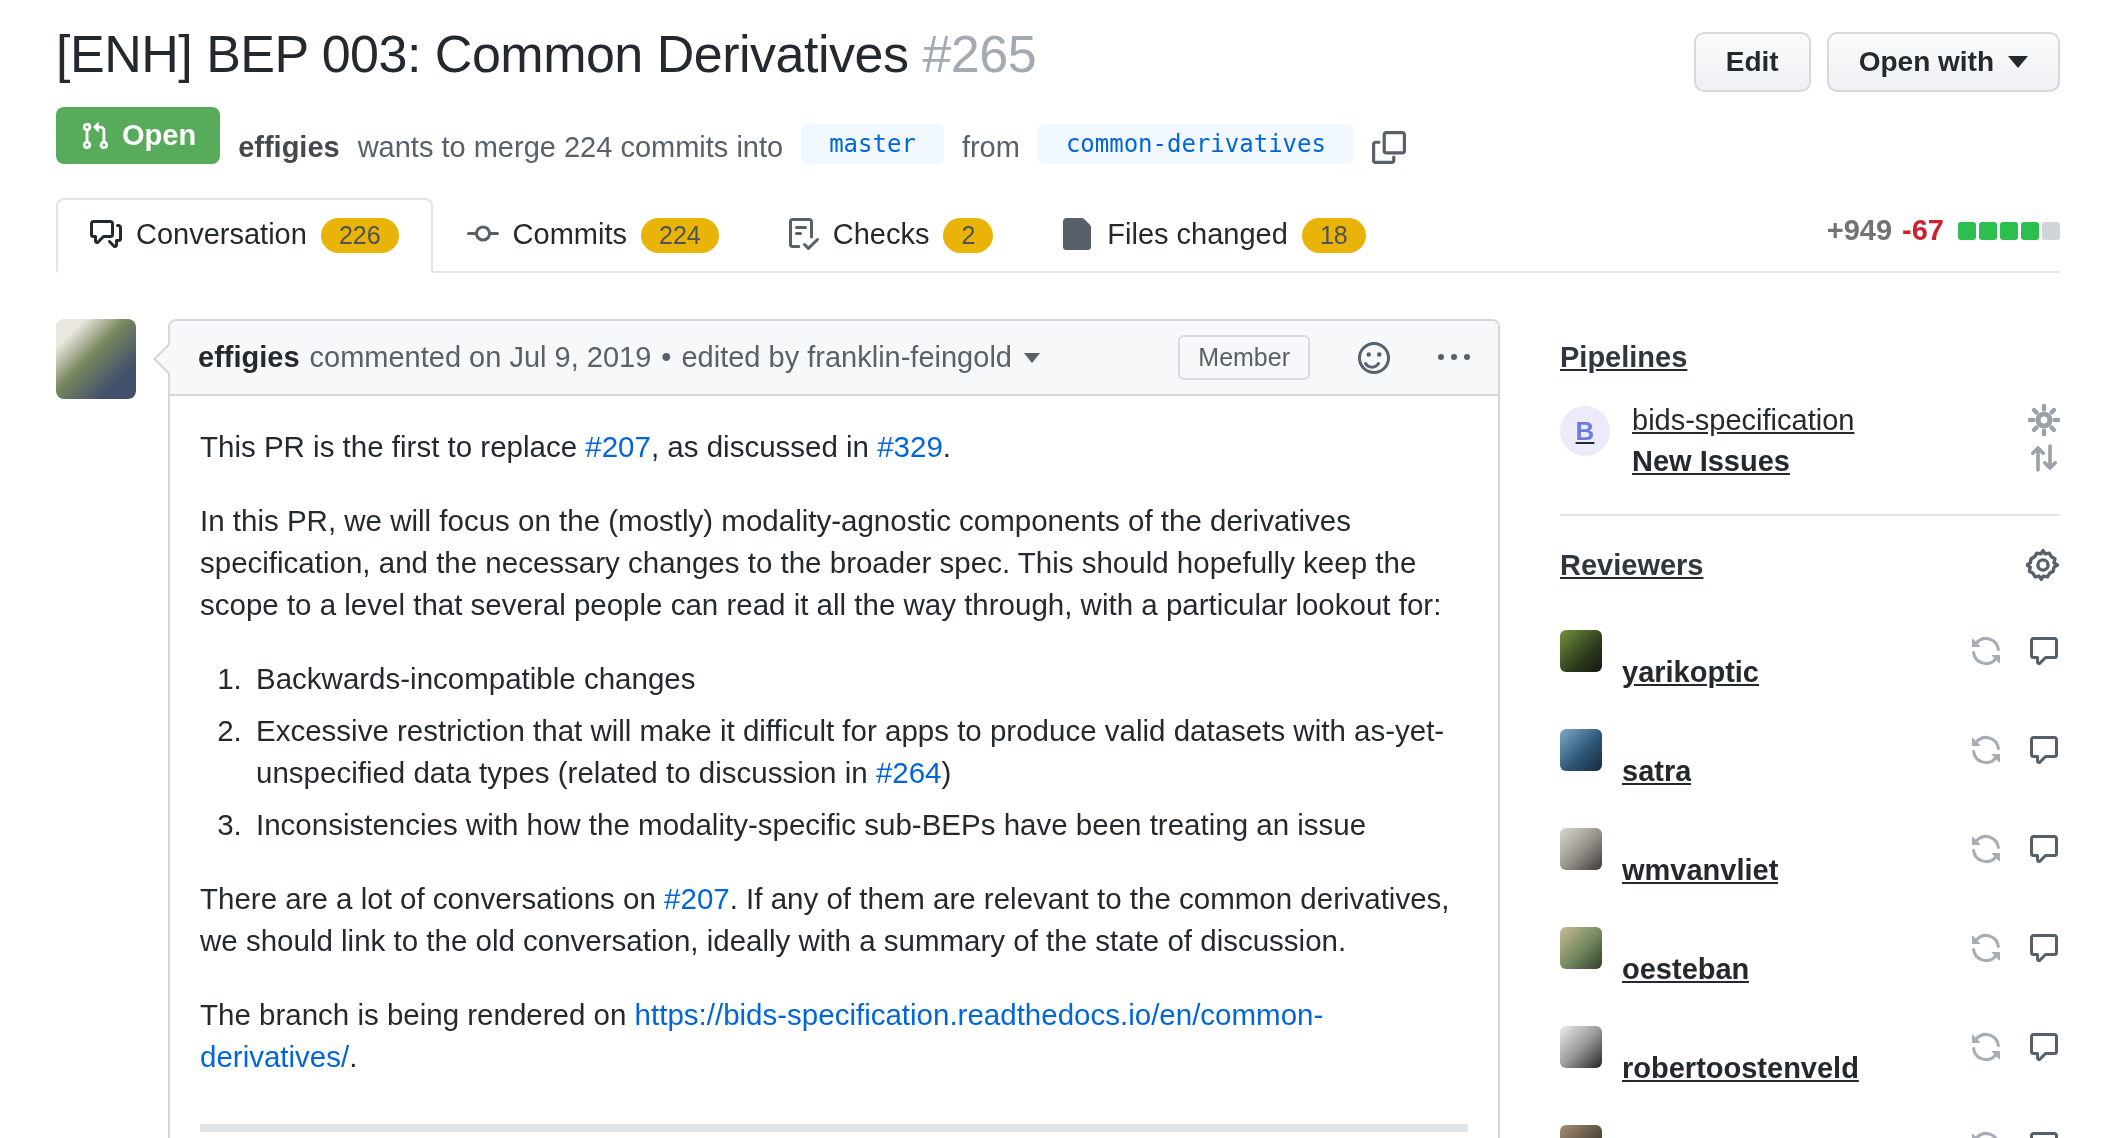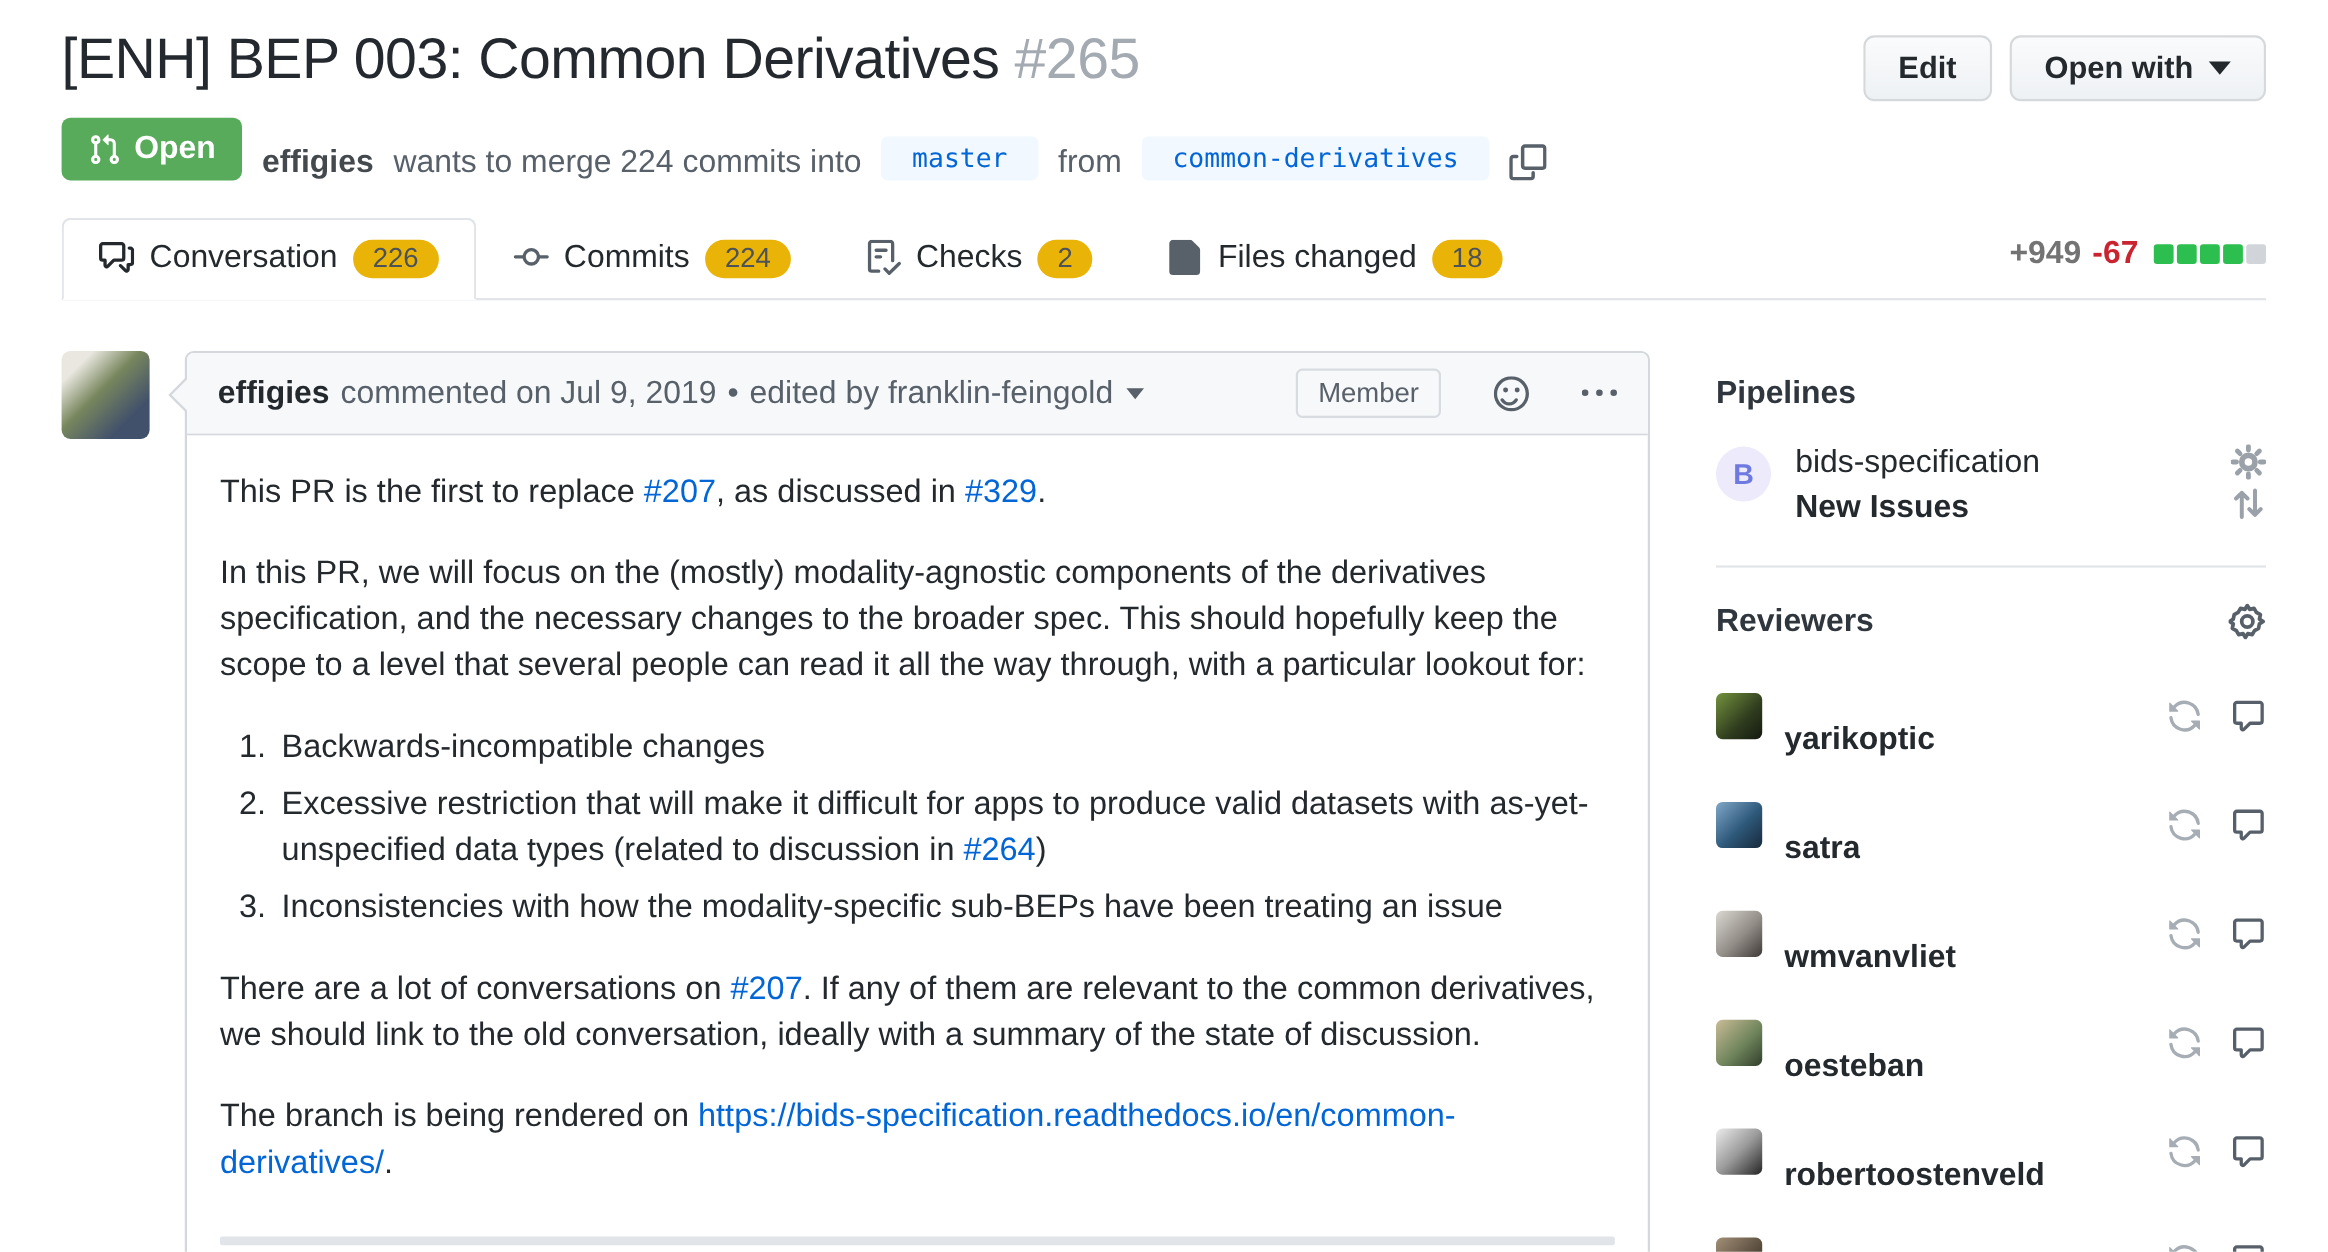--- a/index.html
+++ b/index.html
@@ -68,21 +68,21 @@
 
   .comment-body { padding: 30px 30px 10px 30px; font-size: 29.5px; line-height: 42px; color:#24292e; }
   .comment-body p { margin-bottom: 32px; }
   .comment-body a { color:#0366d6; text-decoration:none; cursor:pointer; }
   .comment-body ol { margin: 0 0 32px 0; padding-left: 50px; }
   .comment-body li { margin-bottom: 10px; padding-left: 6px; }
   .body-hr { border:0; height: 8px; background:#e1e4e8; margin: 46px 0 40px; border-radius:2px; }
 
   
   .sidebar { width: 500px; flex: 0 0 500px; padding-top: 46px; font-size: 29px; }
-  .sidebar-section { padding-bottom: 36px; }
+  .sidebar-section { padding-bottom: 36px; text-decoration: underline; }
   .sidebar-section + .sidebar-section { border-top: 2px solid #e1e4e8; padding-top: 32px; }
   .sidebar-heading-row { display:flex; align-items:center; justify-content:space-between; margin-bottom: 30px; }
   .sidebar-heading { font-size: 29px; font-weight:700; color:#2f363d; }
   .gear-btn { background:none; border:none; cursor:pointer; color:#586069; display:flex; }
   .gear-btn svg { width:34px; height:34px; }
 
   .pipeline-row { display:flex; align-items:flex-start; gap: 22px; }
   .pipeline-badge { width:50px; height:50px; border-radius:50%; background:#eceafb; color:#6f7ae0;
     font-weight:700; font-size:26px; display:flex; align-items:center; justify-content:center; flex:0 0 50px; margin-top:2px; }
   .pipeline-text { display:flex; flex-direction:column; gap: 8px; }

